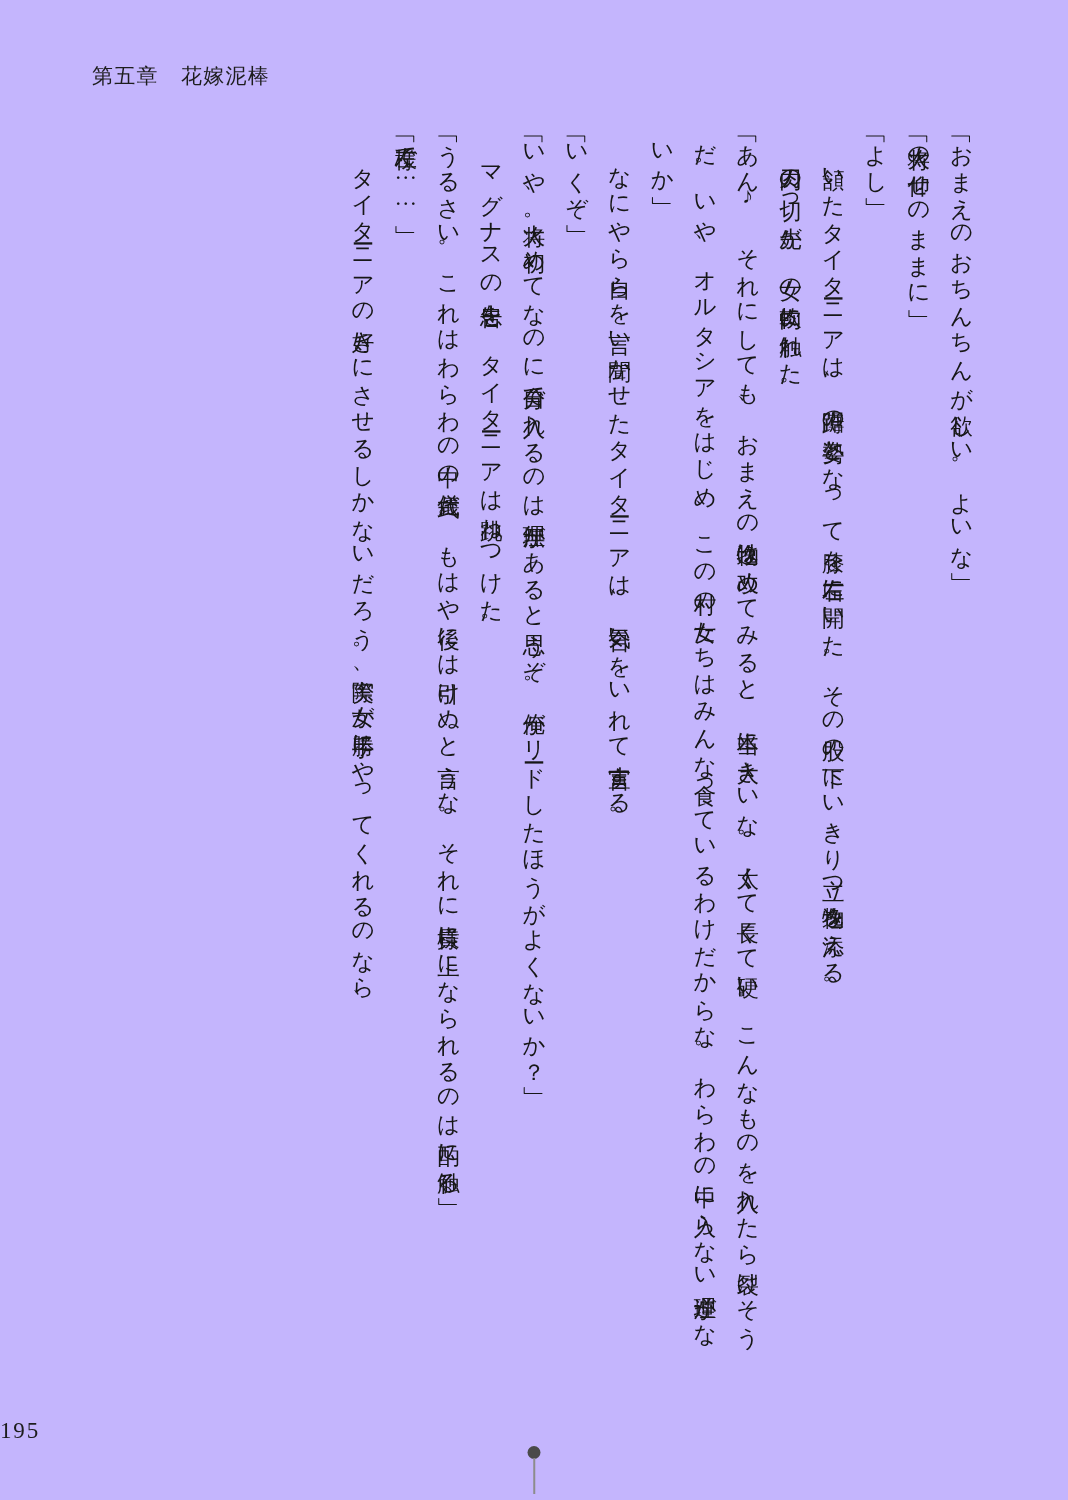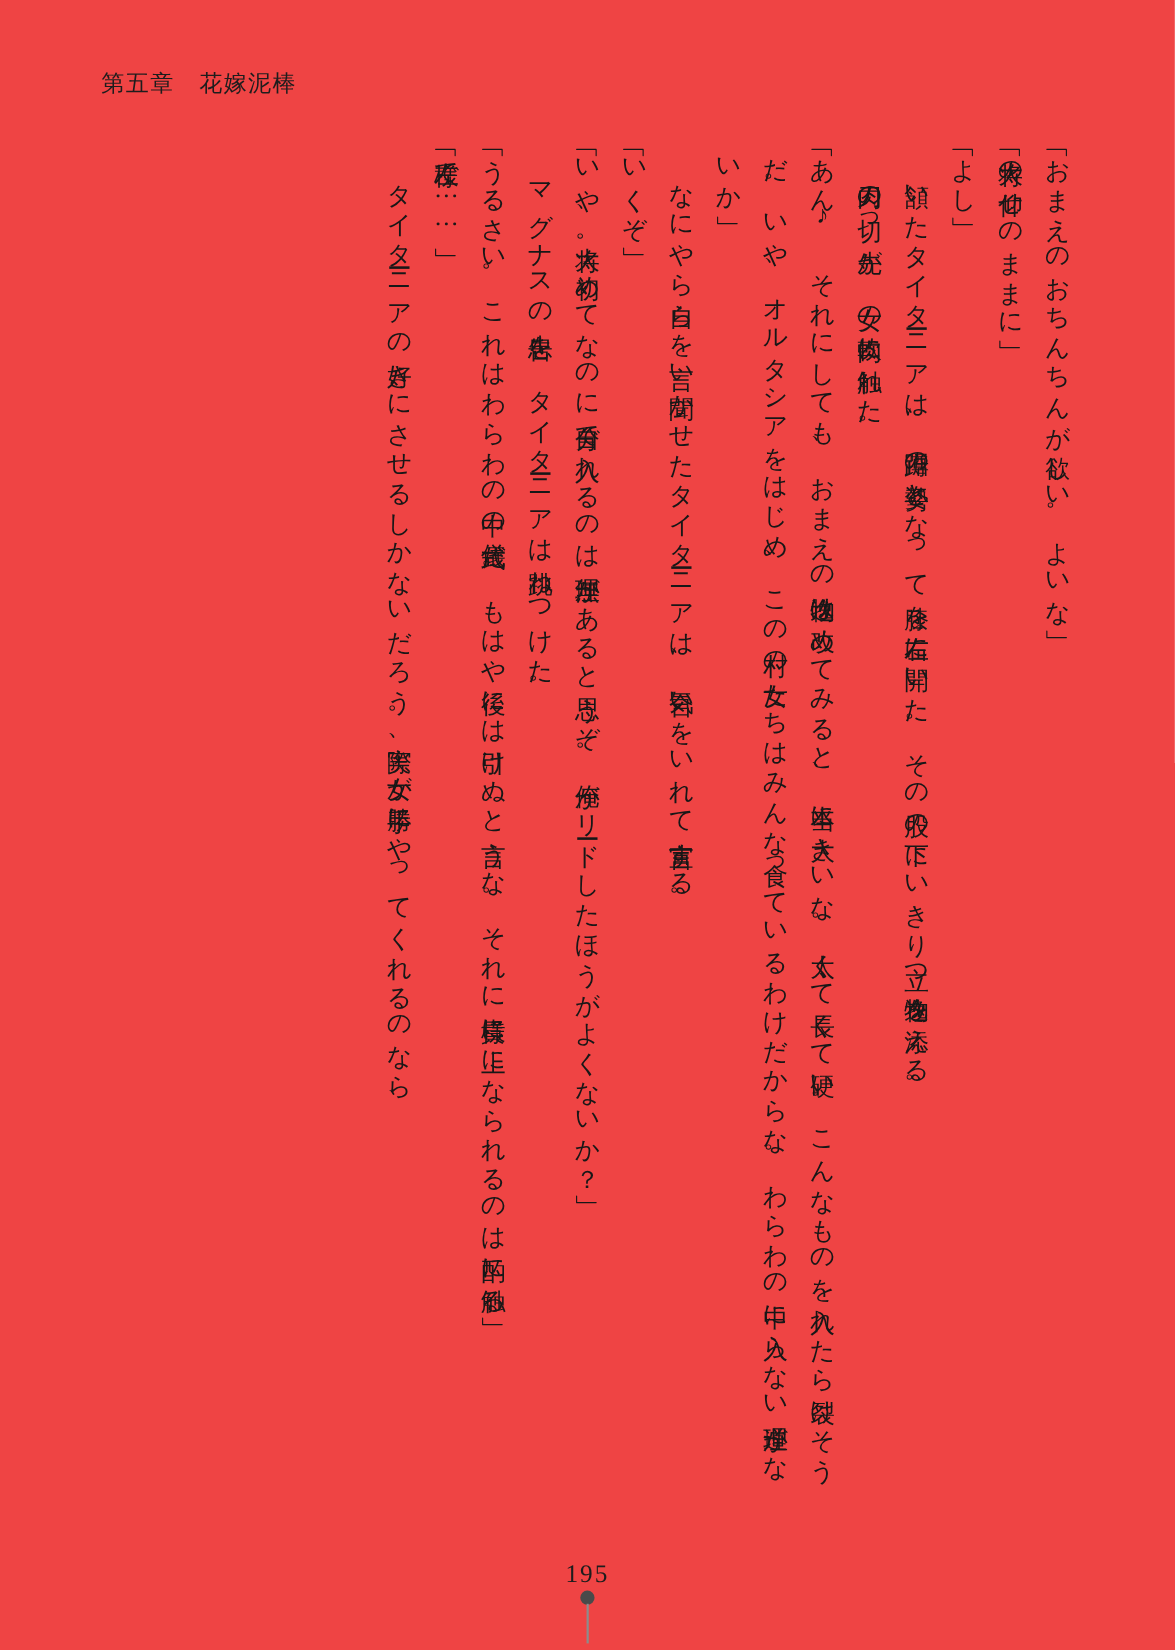--- a/index.html
+++ b/index.html
@@ -12,21 +12,21 @@
     height: 1500px;
     position: relative;
     font-family: "Liberation Serif", "DejaVu Serif", serif;
     color: #1a1a1a;
     overflow: hidden;
   }
 
   .page {
     position: absolute;
     inset: 0;
-    background: #ef4444;
+    background: #c4b5fd;
   }
 
   
   .chapter-header {
     position: absolute;
     top: 62px;
     left: 92px;
     font-size: 21px;
     letter-spacing: 0.06em;
     white-space: nowrap;
@@ -53,21 +53,21 @@
     padding: 0;
     text-indent: 0;
   }
 
   
   .folio {
     position: absolute;
     bottom: 56px;
     left: 0;
     right: 0;
-    text-align: center;
+    text-align: left;
     font-size: 23px;
     letter-spacing: 0.08em;
     color: #1d1d1d;
   }
 
   
   .folio-mark {
     position: absolute;
     bottom: 6px;
     left: 50%;

